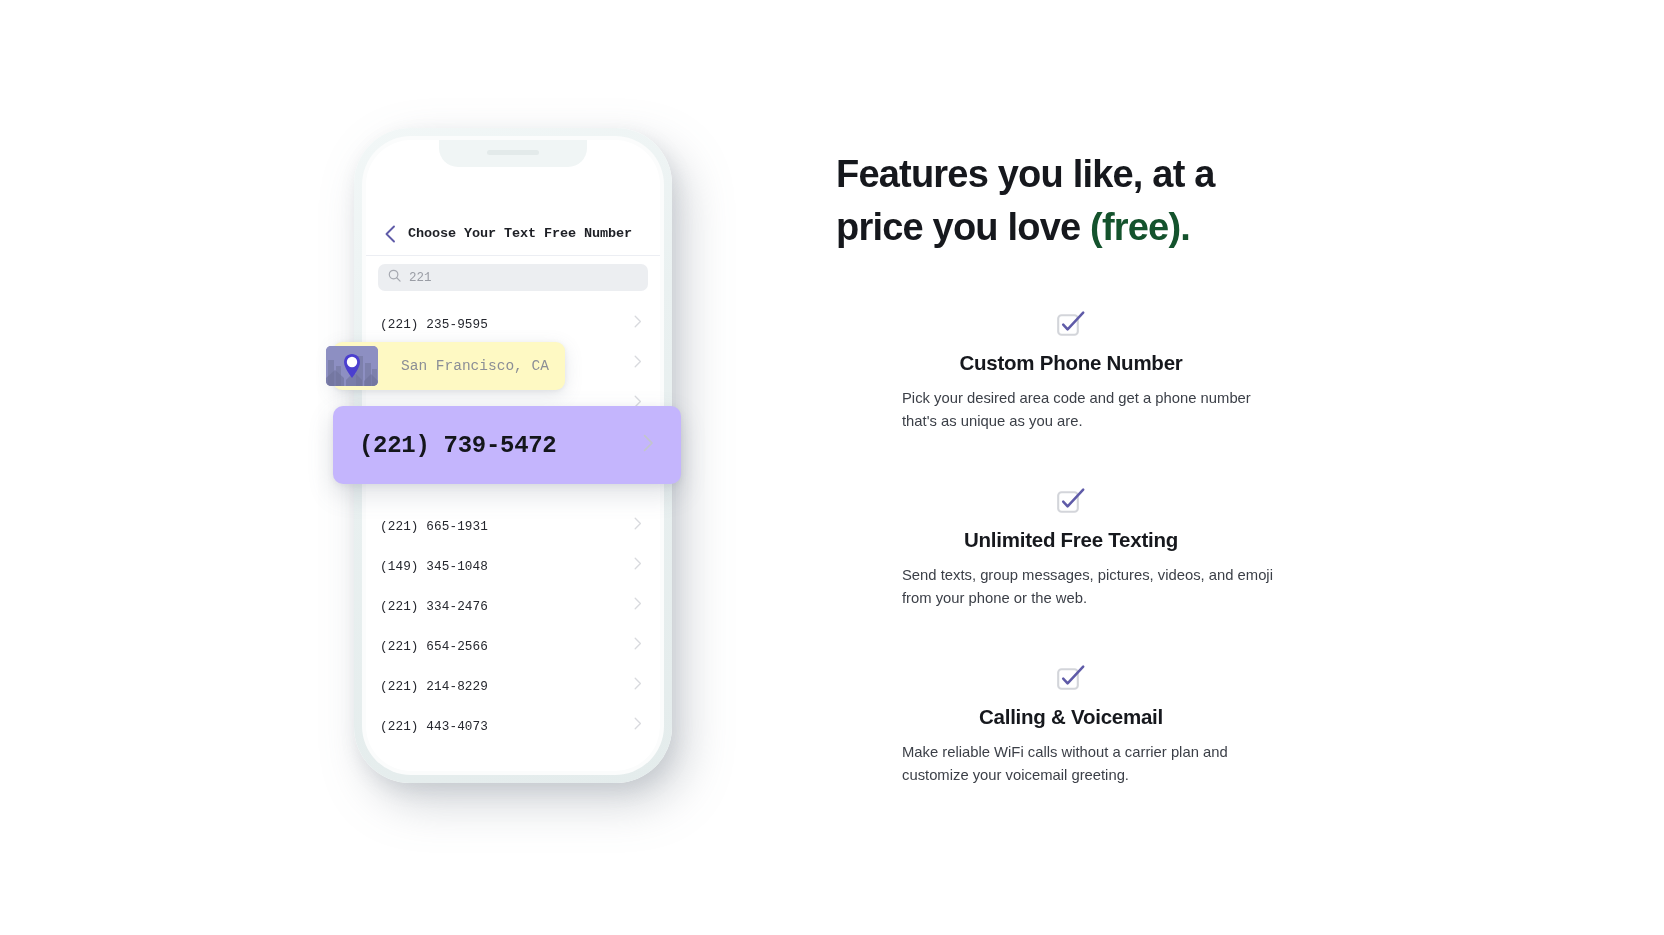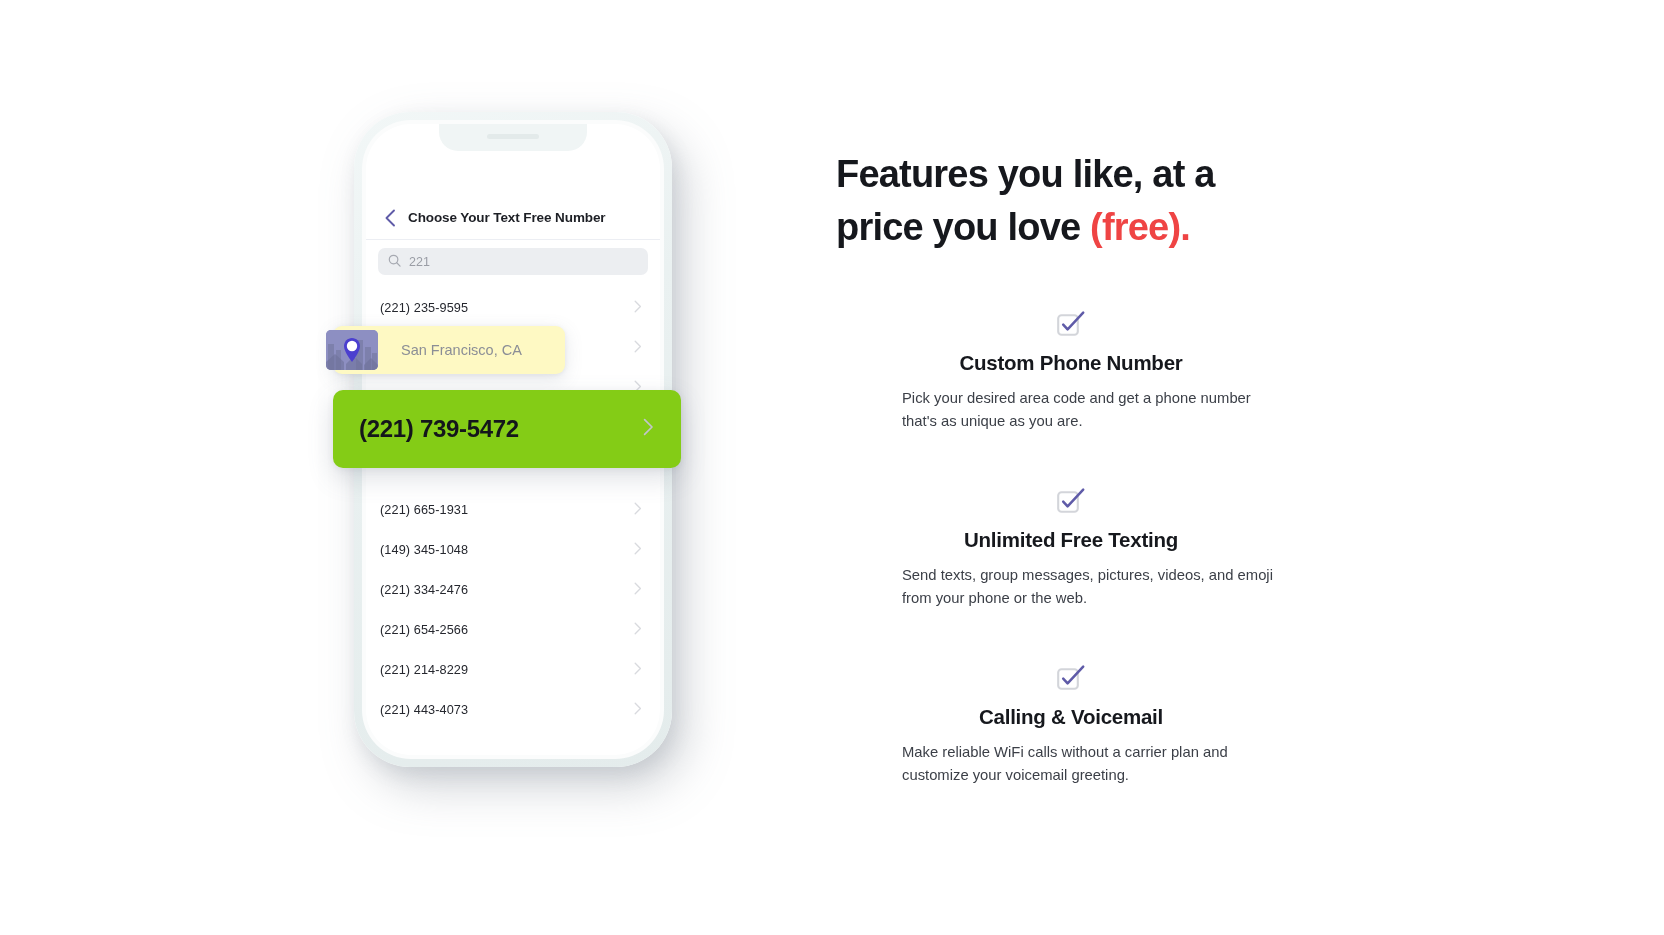--- a/index.html
+++ b/index.html
@@ -15,23 +15,24 @@
     position: relative;
     width: 1664px;
     height: 935px;
     background: #ffffff;
   }
 
   
   .phone-stage {
     position: absolute;
     left: 340px;
-    top: 102px;
+    top: 118px;
     width: 340px;
     height: 680px;
+    font-family: Liberation Mono, monospace;
   }
 
   .phone-frame {
     position: absolute;
     left: 14px;
     top: 10px;
     width: 318px;
     height: 655px;
     border-radius: 56px;
     background: linear-gradient(160deg, #f2f7f7 0%, #eaf1f1 35%, #e4ecec 100%);
@@ -190,21 +191,21 @@
     margin-left: 68px;
   }
 
   
   .hl-card {
     position: absolute;
     left: -7px;
     top: 288px;
     width: 348px;
     height: 78px;
-    background: #84cc16;
+    background: #c4b5fd;
     border-radius: 10px;
     box-shadow: 0 10px 26px rgba(95,105,125,0.20), 0 2px 6px rgba(95,105,125,0.10);
     display: flex;
     align-items: center;
     justify-content: space-between;
     padding: 0 27px 0 26px;
     z-index: 21;
   }
   .hl-text {
     font-size: 24px;
@@ -222,21 +223,21 @@
   }
 
   .headline {
     font-size: 38px;
     line-height: 53px;
     font-weight: 700;
     color: #16181d;
     letter-spacing: -0.8px;
     width: 440px;
   }
-  .headline .accent { color: #ef4444; }
+  .headline .accent { color: #14532d; }
 
   .features { margin-top: 55px; }
 
   .feature { margin-bottom: 53px; }
   .feature:last-child { margin-bottom: 12px; }
 
   .feature-head {
     display: flex;
     align-items: center;
     gap: 12px;

